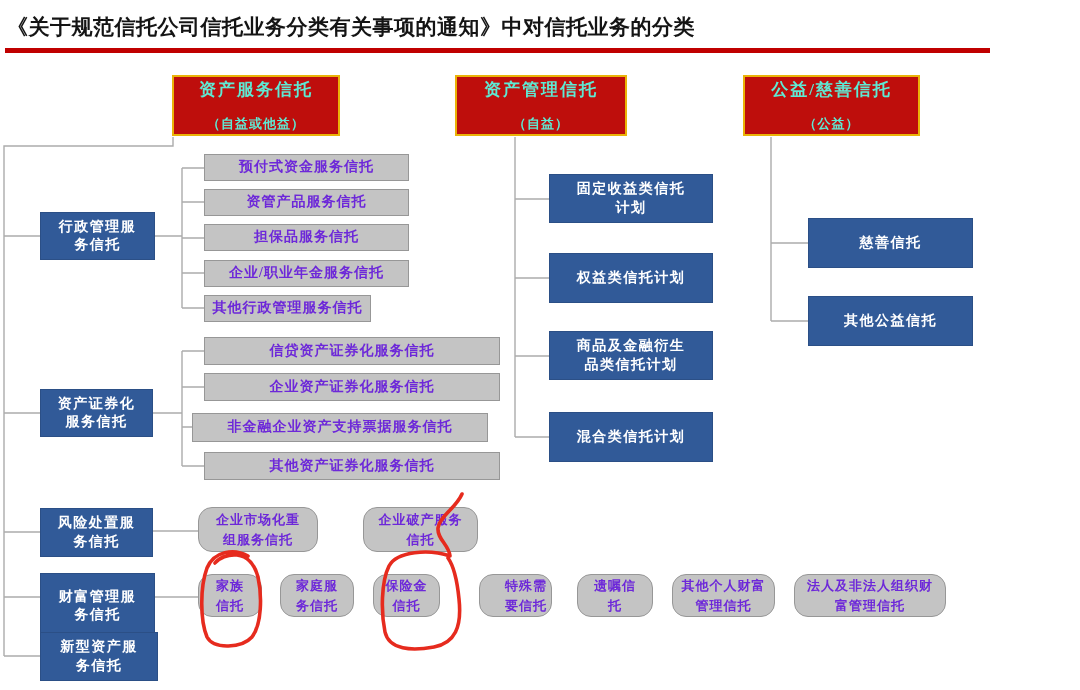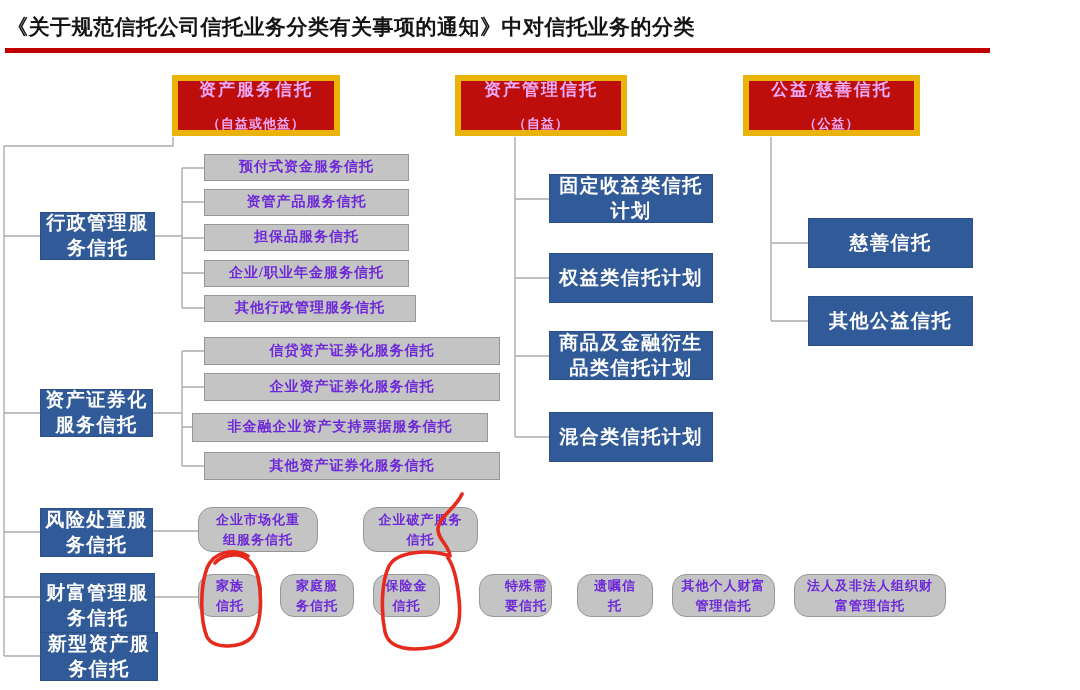--- a/index.html
+++ b/index.html
@@ -13,24 +13,24 @@
     white-space:nowrap;
   }
   .title-rule{
     position:absolute;left:5px;top:48px;width:985px;height:5px;background:#C00000;
   }
   .box{
     position:absolute;box-sizing:border-box;
     display:flex;flex-direction:column;align-items:center;justify-content:center;
     text-align:center;font-weight:700;white-space:pre-line;line-height:1.3;
   }
-  .red{background:#BE0E0C;color:#f0abfc;border:6px solid #eab308;}
+  .red{background:#BE0E0C;color:#5eead4;border:2px solid #eab308;}
   .red .hdr-name{font-size:17px;letter-spacing:2px;}
   .red .hdr-note{font-size:13px;letter-spacing:1px;margin-top:15px;font-weight:700;}
-  .blue{background:#315A98;color:#ffffff;border:1px solid #2b4f86;font-size:19px;letter-spacing:1.5px;}
+  .blue{background:#315A98;color:#ffffff;border:1px solid #2b4f86;font-size:14px;letter-spacing:1.5px;}
   .gray{background:#C4C4C4;color:#6d28d9;border:1px solid #979797;}
   .g-md{font-size:14px;letter-spacing:1px;}
   .g-sm{font-size:13px;letter-spacing:1px;line-height:1.5;border-radius:14px;}
   svg.overlay{position:absolute;left:0;top:0;pointer-events:none;}
 </style>
 </head>
 <body>
 
 <div class="stage">
 
@@ -70,21 +70,21 @@
 务信托</div>
   <div class="box blue" style="left:40px;top:573px;width:115px;height:66px;">财富管理服
 务信托</div>
   <div class="box blue" style="left:40px;top:632px;width:118px;height:49px;">新型资产服
 务信托</div>
 
   <div class="box gray g-md" style="left:204px;top:154px;width:205px;height:27px;">预付式资金服务信托</div>
   <div class="box gray g-md" style="left:204px;top:189px;width:205px;height:27px;">资管产品服务信托</div>
   <div class="box gray g-md" style="left:204px;top:224px;width:205px;height:27px;">担保品服务信托</div>
   <div class="box gray g-md" style="left:204px;top:260px;width:205px;height:27px;">企业/职业年金服务信托</div>
-  <div class="box gray g-md" style="left:204px;top:295px;width:212px;height:27px;">其他行政管理服务信托</div>
+  <div class="box gray g-md" style="left:204px;top:295px;width:167px;height:27px;">其他行政管理服务信托</div>
 
   <div class="box gray g-md" style="left:204px;top:337px;width:296px;height:28px;">信贷资产证券化服务信托</div>
   <div class="box gray g-md" style="left:204px;top:373px;width:296px;height:28px;">企业资产证券化服务信托</div>
   <div class="box gray g-md" style="left:192px;top:413px;width:296px;height:29px;">非金融企业资产支持票据服务信托</div>
   <div class="box gray g-md" style="left:204px;top:452px;width:296px;height:28px;">其他资产证券化服务信托</div>
 
   <div class="box gray g-sm" style="left:198px;top:507px;width:120px;height:45px;">企业市场化重
 组服务信托</div>
   <div class="box gray g-sm" style="left:363px;top:507px;width:115px;height:45px;">企业破产服务
 信托</div>

